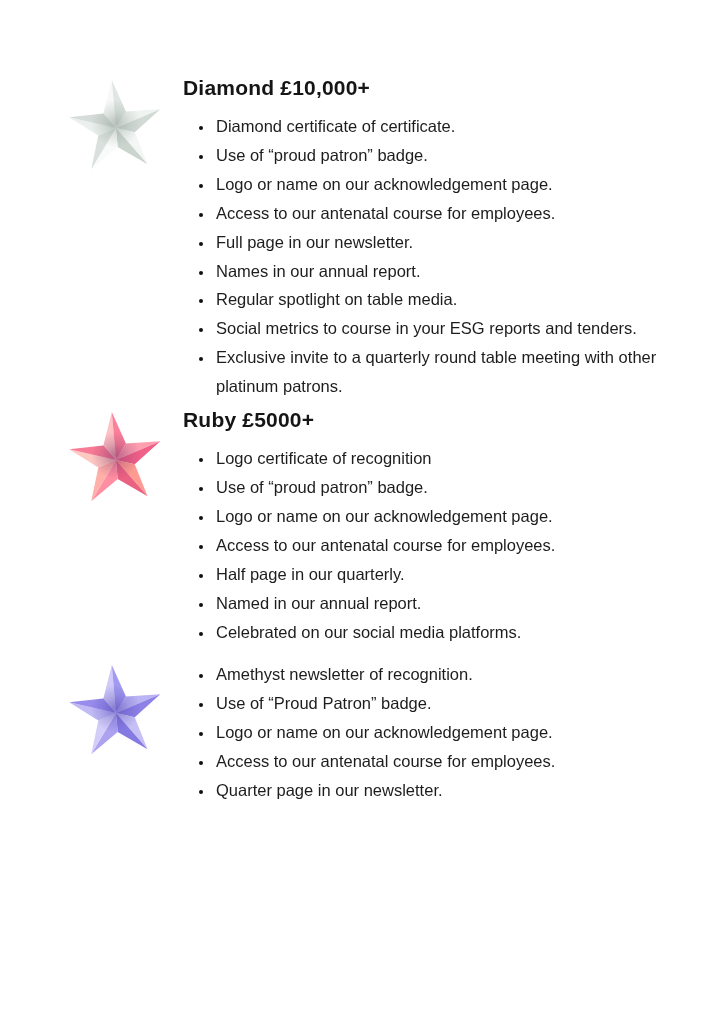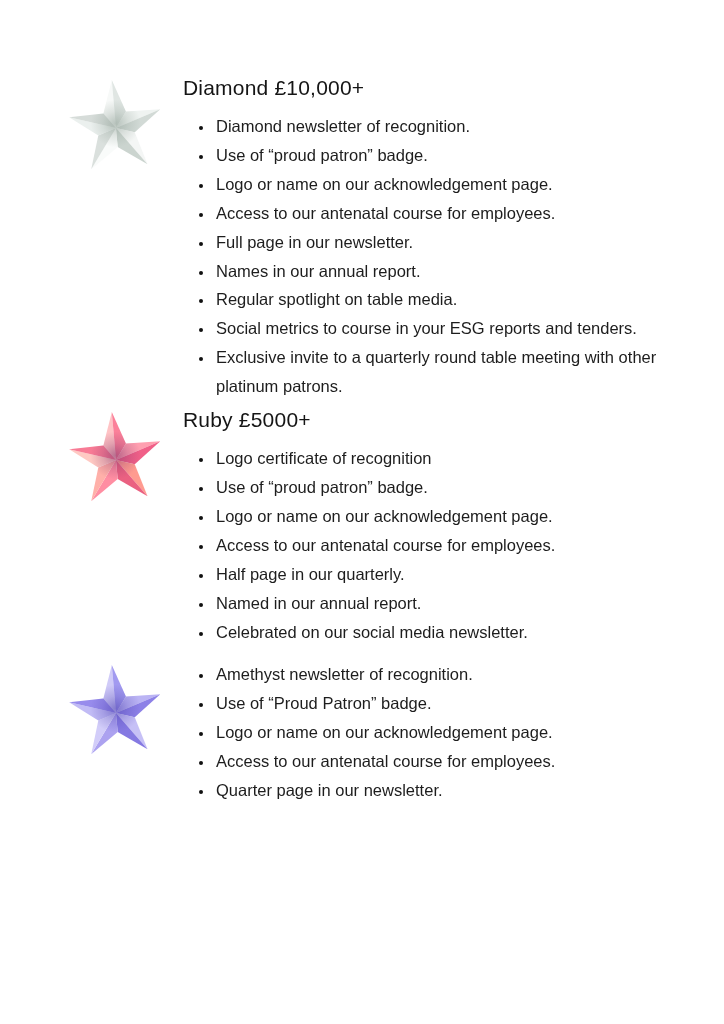--- a/index.html
+++ b/index.html
@@ -15,21 +15,21 @@
   .tier{display:flex;align-items:flex-start;}
   .tier.gap-sm{margin-bottom:6px;}
   .tier.gap-md{margin-bottom:14px;justify-content:space-between;}
   .star-col{
     flex:0 0 183px;width:183px;box-sizing:border-box;
     padding-left:66px;margin-top:2px;
   }
   svg.star{width:100px;height:100px;display:block;}
   .content{flex:1 1 auto;min-width:0;}
   .tier-title{
-    font-size:21px;line-height:26px;font-weight:normal;
+    font-size:21px;line-height:26px;font-weight:bold;
     letter-spacing:.2px;margin:0 0 11px 0;color:#151515;
   }
   ul.benefits{
     margin:0;padding:0 0 0 31px;width:500px;max-width:500px;
     font-size:16.5px;line-height:28.9px;color:#1d1d1d;
     list-style:disc outside;
   }
   ul.benefits li{padding-left:2px;}
   ul.benefits li::marker{color:#111;font-size:0.85em;}
 </style>
@@ -59,21 +59,21 @@
             <polygon points="50,53 20.61,93.45 30.98,59.18" fill="#dae0dd"></polygon>
             <polygon points="50,53 30.98,59.18 2.45,37.55" fill="#ebf0ee"></polygon>
             <polygon points="50,53 2.45,37.55 38.24,36.82" fill="#d6dcd9"></polygon>
             <polygon points="38.24,36.82 50.00,3.00 61.76,36.82 97.55,37.55 69.02,59.18 79.39,93.45 50.00,73.00 20.61,93.45 30.98,59.18 2.45,37.55" fill="url(#star-shade-0)"></polygon>
           </g>
         </svg>
     </div>
     <div class="content">
       <h2 class="tier-title">Diamond £10,000+</h2>
       <ul class="benefits">
-          <li>Diamond newsletter of recognition.</li>
+          <li>Diamond certificate of certificate.</li>
           <li>Use of “proud patron” badge.</li>
           <li>Logo or name on our acknowledgement page.</li>
           <li>Access to our antenatal course for employees.</li>
           <li>Full page in our newsletter.</li>
           <li>Names in our annual report.</li>
           <li>Regular spotlight on table media.</li>
           <li>Social metrics to course in your ESG reports and tenders.</li>
           <li>Exclusive invite to a quarterly round table meeting with other platinum patrons.</li>
         </ul>
     </div>
@@ -106,21 +106,21 @@
     </div>
     <div class="content">
       <h2 class="tier-title">Ruby £5000+</h2>
       <ul class="benefits">
           <li>Logo certificate of recognition</li>
           <li>Use of “proud patron” badge.</li>
           <li>Logo or name on our acknowledgement page.</li>
           <li>Access to our antenatal course for employees.</li>
           <li>Half page in our quarterly.</li>
           <li>Named in our annual report.</li>
-          <li>Celebrated on our social media newsletter.</li>
+          <li>Celebrated on our social media platforms.</li>
         </ul>
     </div>
   </section>
 
   <section class="tier">
     <div class="star-col">
       <svg class="star" viewBox="0 0 100 104">
           <defs>
             <radialGradient id="star-shade-2">
               <stop offset="0%" stop-color="#5146b2" stop-opacity="0.6"></stop>

